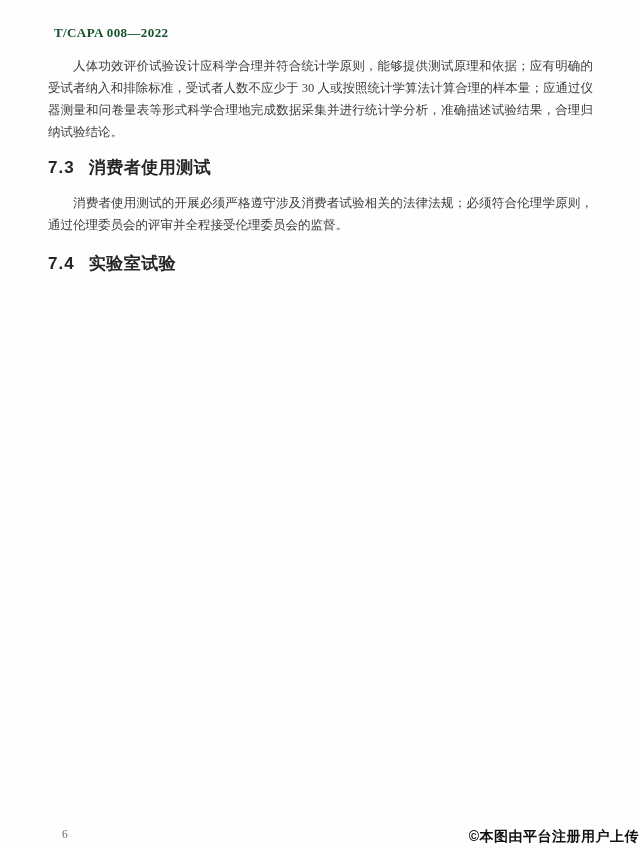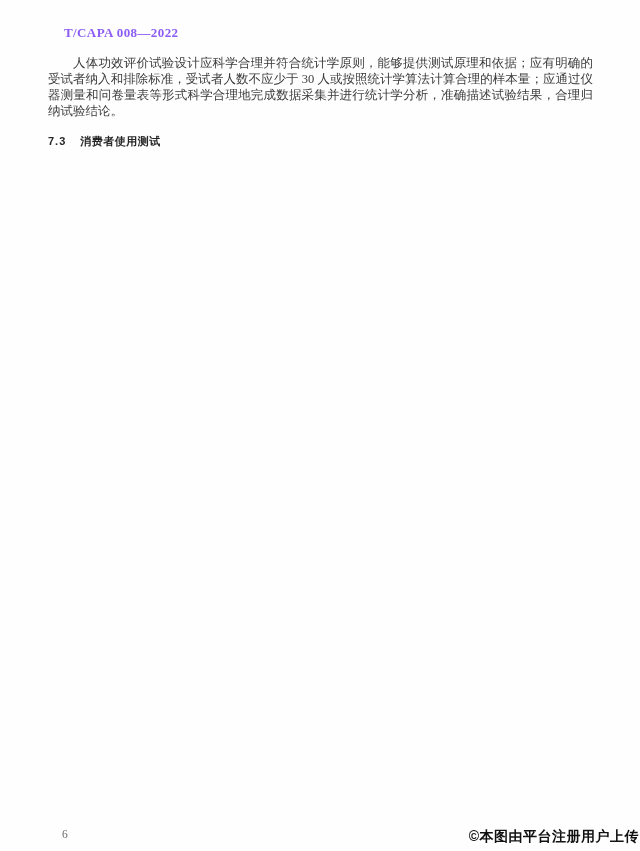--- a/index.html
+++ b/index.html
@@ -10,49 +10,49 @@
   .page {
     position: relative;
     width: 640px;
     height: 851px;
     background: #fefefe;
     overflow: hidden;
     font-family: "Liberation Serif", "DejaVu Serif", serif;
   }
   .doc-header {
     position: absolute;
-    left: 64px;
+    left: 54px;
     top: 25px;
     font-family: "Liberation Serif", "DejaVu Serif", serif;
     font-weight: bold;
     font-size: 13px;
     letter-spacing: 0.4px;
-    color: #8b5cf6;
+    color: #14532d;
     white-space: nowrap;
   }
   .content {
     position: absolute;
     left: 48px;
     top: 55px;
     width: 545px;
     color: #3b3b3b;
     font-size: 12.5px;
-    line-height: 16px;
+    line-height: 22px;
     text-align: justify;
     text-justify: inter-character;
   }
   .content p {
     margin: 0;
     text-indent: 2em;
   }
   .section-heading {
     margin: 14px 0 13px 0;
     font-family: "Liberation Sans", "DejaVu Sans", sans-serif;
     font-weight: bold;
-    font-size: 11px;
+    font-size: 17px;
     color: #262626;
     text-indent: 0;
     letter-spacing: 0.5px;
   }
   .section-heading .sec-num {
     display: inline-block;
     margin-right: 14px;
     letter-spacing: 1px;
   }
   .sec74 {
@@ -96,21 +96,25 @@
   <div class="doc-header">T/CAPA 008—2022</div>
 
   <div class="content">
 
     <p>人体功效评价试验设计应科学合理并符合统计学原则，能够提供测试原理和依据；应有明确的受试者纳入和排除标准，受试者人数不应少于 30 人或按照统计学算法计算合理的样本量；应通过仪器测量和问卷量表等形式科学合理地完成数据采集并进行统计学分析，准确描述试验结果，合理归纳试验结论。</p>
 
     <div class="section-heading">
       <span class="sec-num">7.3</span><span>消费者使用测试</span>
     </div>
 
+    <p>消费者使用测试的开展必须严格遵守涉及消费者试验相关的法律法规；必须符合伦理学原则，通过伦理委员会的评审并全程接受伦理委员会的监督。</p>
 
+    <div class="section-heading sec74">
+      <span class="sec-num">7.4</span><span>实验室试验</span>
+    </div>
 
 
   </div>
 
   <div class="page-number">6</div>
 
   <div class="watermark">©本图由平台注册用户上传</div>
 
 </div>
 

